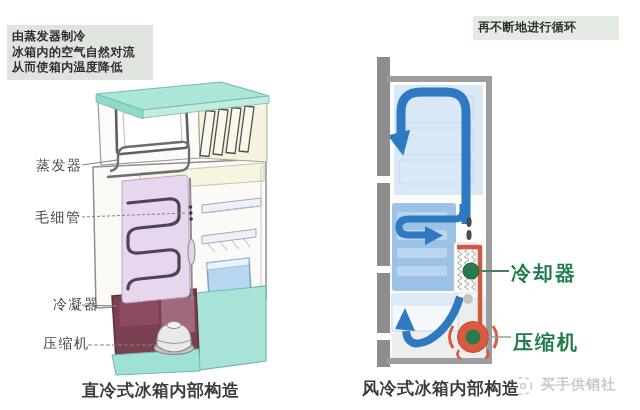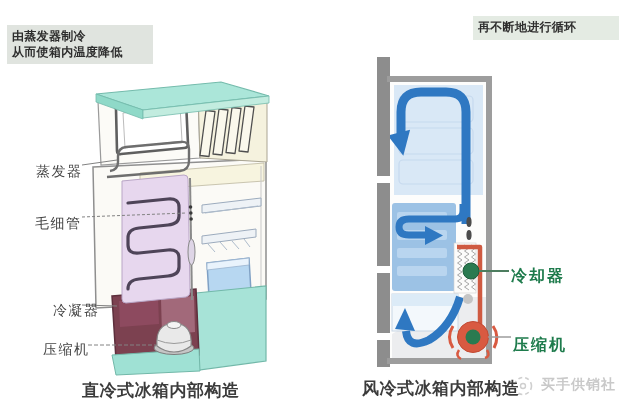--- a/index.html
+++ b/index.html
@@ -4,26 +4,26 @@
 <style>
   html,body{margin:0;padding:0;background:#ffffff;}
   .stage{position:relative;width:640px;height:410px;background:#ffffff;overflow:hidden;
          font-family:"Liberation Sans",sans-serif;}
   svg.art{position:absolute;left:0;top:0;}
   .note{position:absolute;font-size:12px;font-weight:bold;line-height:15.5px;color:#2d2d2d;
         padding:4px 5px;width:136px;letter-spacing:0.3px;}
   #note-left{left:7px;top:25px;background:#e0e4df;}
   #note-right{left:473px;top:16px;background:#e4ebe3;}
   .part-label{position:absolute;font-family:"Liberation Serif",serif;font-size:14px;color:#454545;
-              letter-spacing:1.5px;white-space:nowrap;margin-top:6px;}
+              letter-spacing:1.5px;white-space:nowrap;}
   #lbl-evaporator{left:36px;top:157px;}
   #lbl-capillary{left:35px;top:209px;}
   #lbl-condenser{left:53px;top:296px;}
   #lbl-compressor-left{left:43px;top:335px;}
-  .part-label.green{font-size:16px;font-weight:bold;color:#1e7b4c;letter-spacing:2px;}
+  .part-label.green{font-size:20px;font-weight:bold;color:#1e7b4c;letter-spacing:2px;}
   #lbl-cooler{left:511px;top:260px;}
   #lbl-compressor-right{left:513px;top:329px;}
   .caption{position:absolute;font-size:17px;font-weight:bold;color:#3b3b3b;letter-spacing:0.5px;white-space:nowrap;}
   #caption-left{left:82px;top:379px;}
   #caption-right{left:362px;top:377px;}
   .watermark-text{position:absolute;left:541px;top:376px;font-size:14px;font-weight:bold;
                   color:#c9c9c9;letter-spacing:1px;white-space:nowrap;}
 </style>
 </head>
 <body>
@@ -182,20 +182,21 @@
     </g>
 
     <g>
       <circle cx="523" cy="386" r="8.5" fill="none" stroke="#cfcfcf" stroke-width="1.6" stroke-dasharray="4 3"></circle>
       <circle cx="523" cy="386" r="2.5" fill="none" stroke="#cfcfcf" stroke-width="1.4"></circle>
     </g>
   </svg>
 
   <div class="note" id="note-left">
     <div>由蒸发器制冷</div>
+    <div>冰箱内的空气自然对流</div>
     <div>从而使箱内温度降低</div>
   </div>
   <div class="note" id="note-right">
     <div>再不断地进行循环</div>
   </div>
 
   <span class="part-label" id="lbl-evaporator">蒸发器</span>
   <span class="part-label" id="lbl-capillary">毛细管</span>
   <span class="part-label" id="lbl-condenser">冷凝器</span>
   <span class="part-label" id="lbl-compressor-left">压缩机</span>

